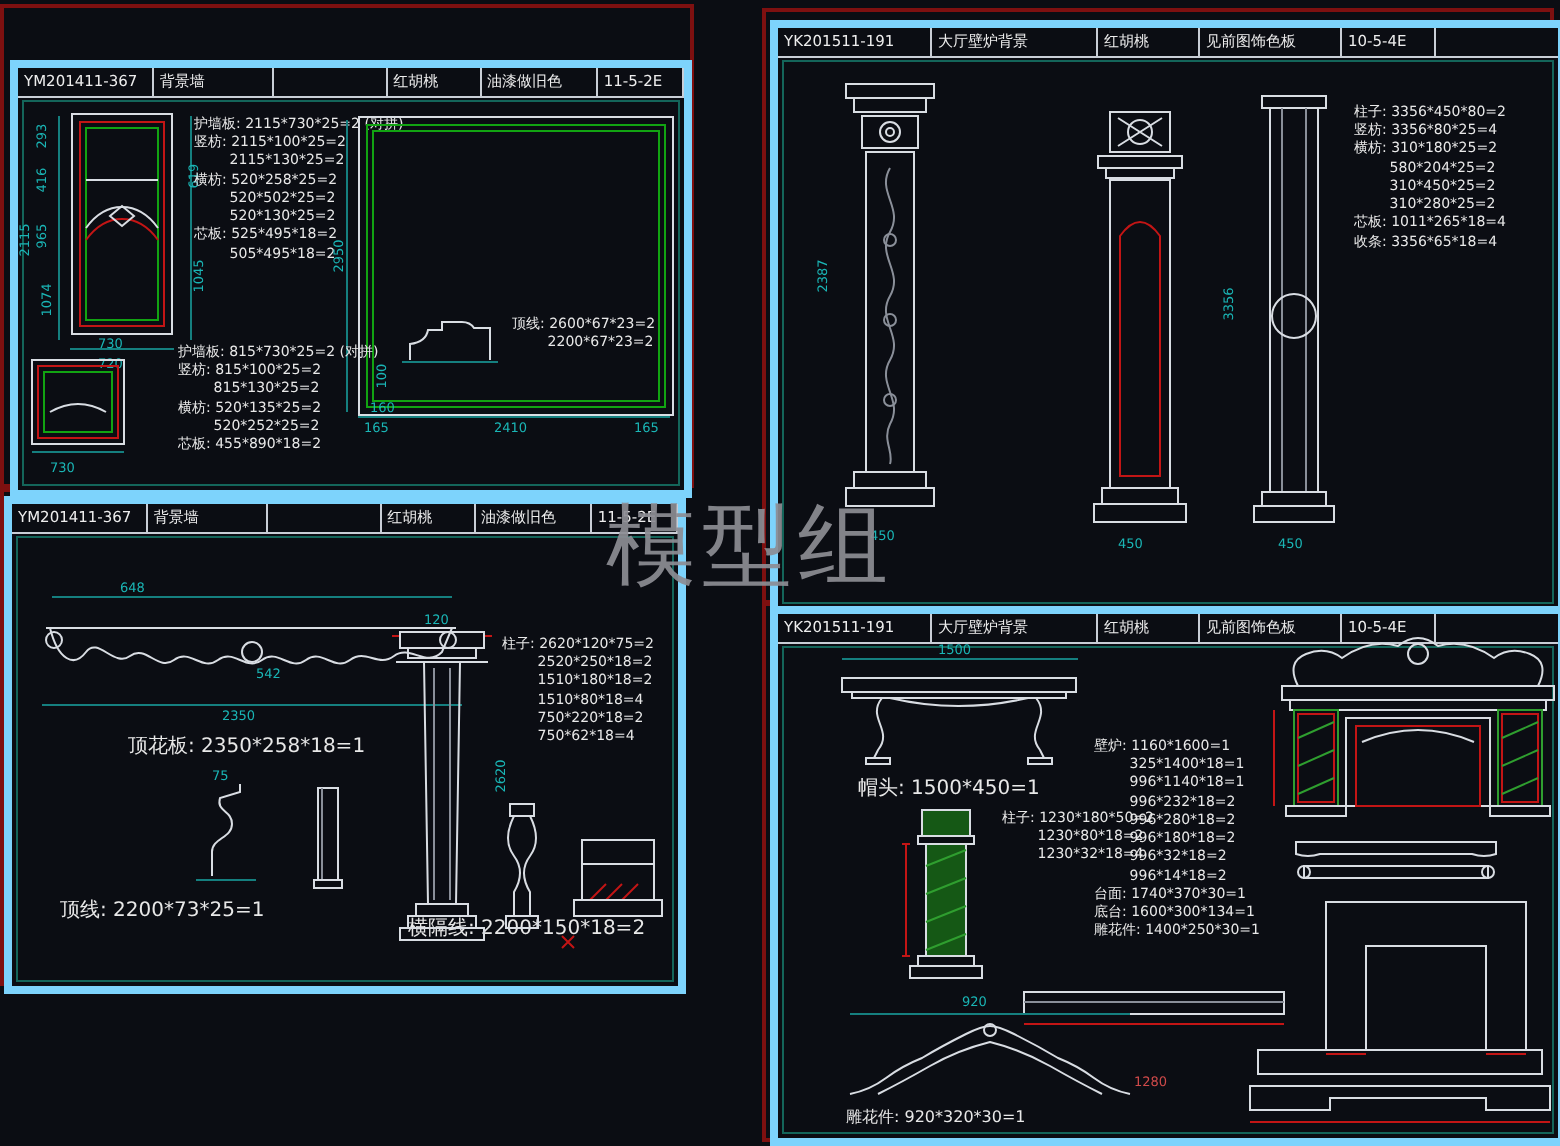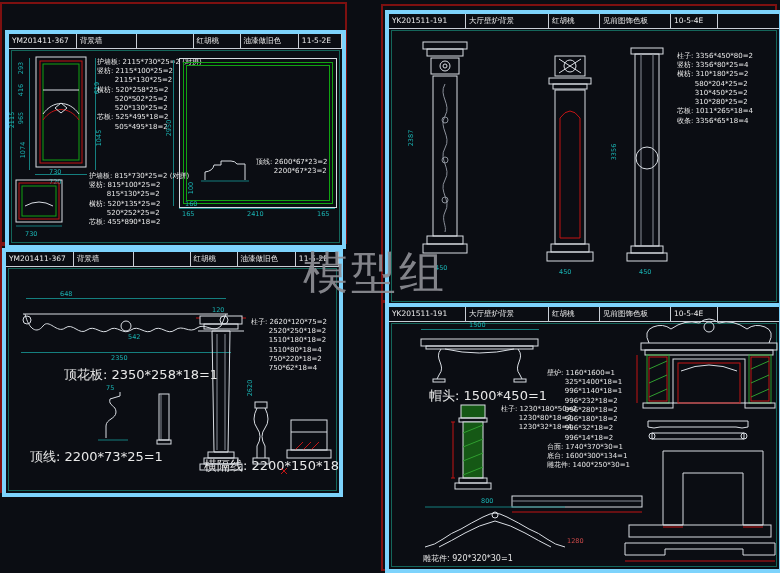--- a/index.html
+++ b/index.html
@@ -8,21 +8,21 @@
     background:#0b0d13;
     font-family:"DejaVu Sans","Liberation Sans",sans-serif;
   }
   .sheet{position:absolute;border:2px solid #7e1010;background:transparent;}
   .panel{position:absolute;border:4px solid #7dd3fc;background:#0b0d13;overflow:hidden;}
   .titlebar{position:absolute;left:0;top:0;right:0;height:14px;display:flex;border-bottom:1px solid #c9ced6;}
   .tcell{border-right:1px solid #c9ced6;font-size:7.5px;color:#ededed;line-height:13px;padding:0 3px;white-space:nowrap;overflow:hidden;}
   .tfill{flex:1;}
   .inner{position:absolute;left:2px;top:16px;right:2px;bottom:2px;border:1px solid #14655a;}
   .tb{position:absolute;font-size:7px;line-height:1.32;color:#e8e8e8;white-space:pre;}
-  .lbl{position:absolute;font-size:13px;color:#e8e8e8;white-space:nowrap;}
+  .lbl{position:absolute;font-size:10px;color:#e8e8e8;white-space:nowrap;}
   .dim{position:absolute;font-size:6.5px;color:#1ab5b5;white-space:nowrap;}
   .dim.red{color:#cf4a4a;margin-top:24px;}
   .dim.v{transform:rotate(-90deg);}
   .dl{position:absolute;background:#157f7f;}
   .rect{position:absolute;border:1px solid #d9dde3;}
   .rect.g{border-color:#12a312;}
   svg{position:absolute;overflow:visible;}
   svg *{fill:none;stroke-width:1;}
   .w{stroke:#d9dde3;}
   .gy{stroke:#8a8f99;}
@@ -318,21 +318,21 @@
     <line class="rd" x1="86" y1="82" x2="106" y2="82"></line>
   </svg>
 
   <svg style="left:118px;top:184px;" width="140" height="26">
     <rect class="w" x="5" y="5" width="130" height="11"></rect>
     <line class="gy" x1="5" y1="10" x2="135" y2="10"></line>
     <line class="rd" x1="5" y1="21" x2="135" y2="21"></line>
   </svg>
   <span class="dim red" style="left:178px;top:206px;">1280</span>
 
-  <span class="dim" style="left:92px;top:190px;">800</span>
+  <span class="dim" style="left:92px;top:190px;">920</span>
   <svg style="left:32px;top:198px;" width="148" height="46">
     <line class="tl2" x1="4" y1="2" x2="144" y2="2"></line>
     <path class="w" d="M4,42 Q14,40 22,34 Q30,28 40,24 Q50,18 62,12 Q70,8 74,8 Q78,8 86,12 Q98,18 108,24 Q118,28 126,34 Q134,40 144,42"></path>
     <path class="w" d="M18,42 Q30,36 44,28 Q58,20 74,16 Q90,20 104,28 Q118,36 130,42"></path>
     <circle class="w" cx="74" cy="10" r="3"></circle>
   </svg>
   <span class="lbl" style="left:34px;top:246px;font-size:8px;">雕花件: 920*320*30=1</span>
 
   <svg style="left:232px;top:214px;" width="158" height="44">
     <rect class="w" x="8" y="4" width="142" height="12"></rect>

